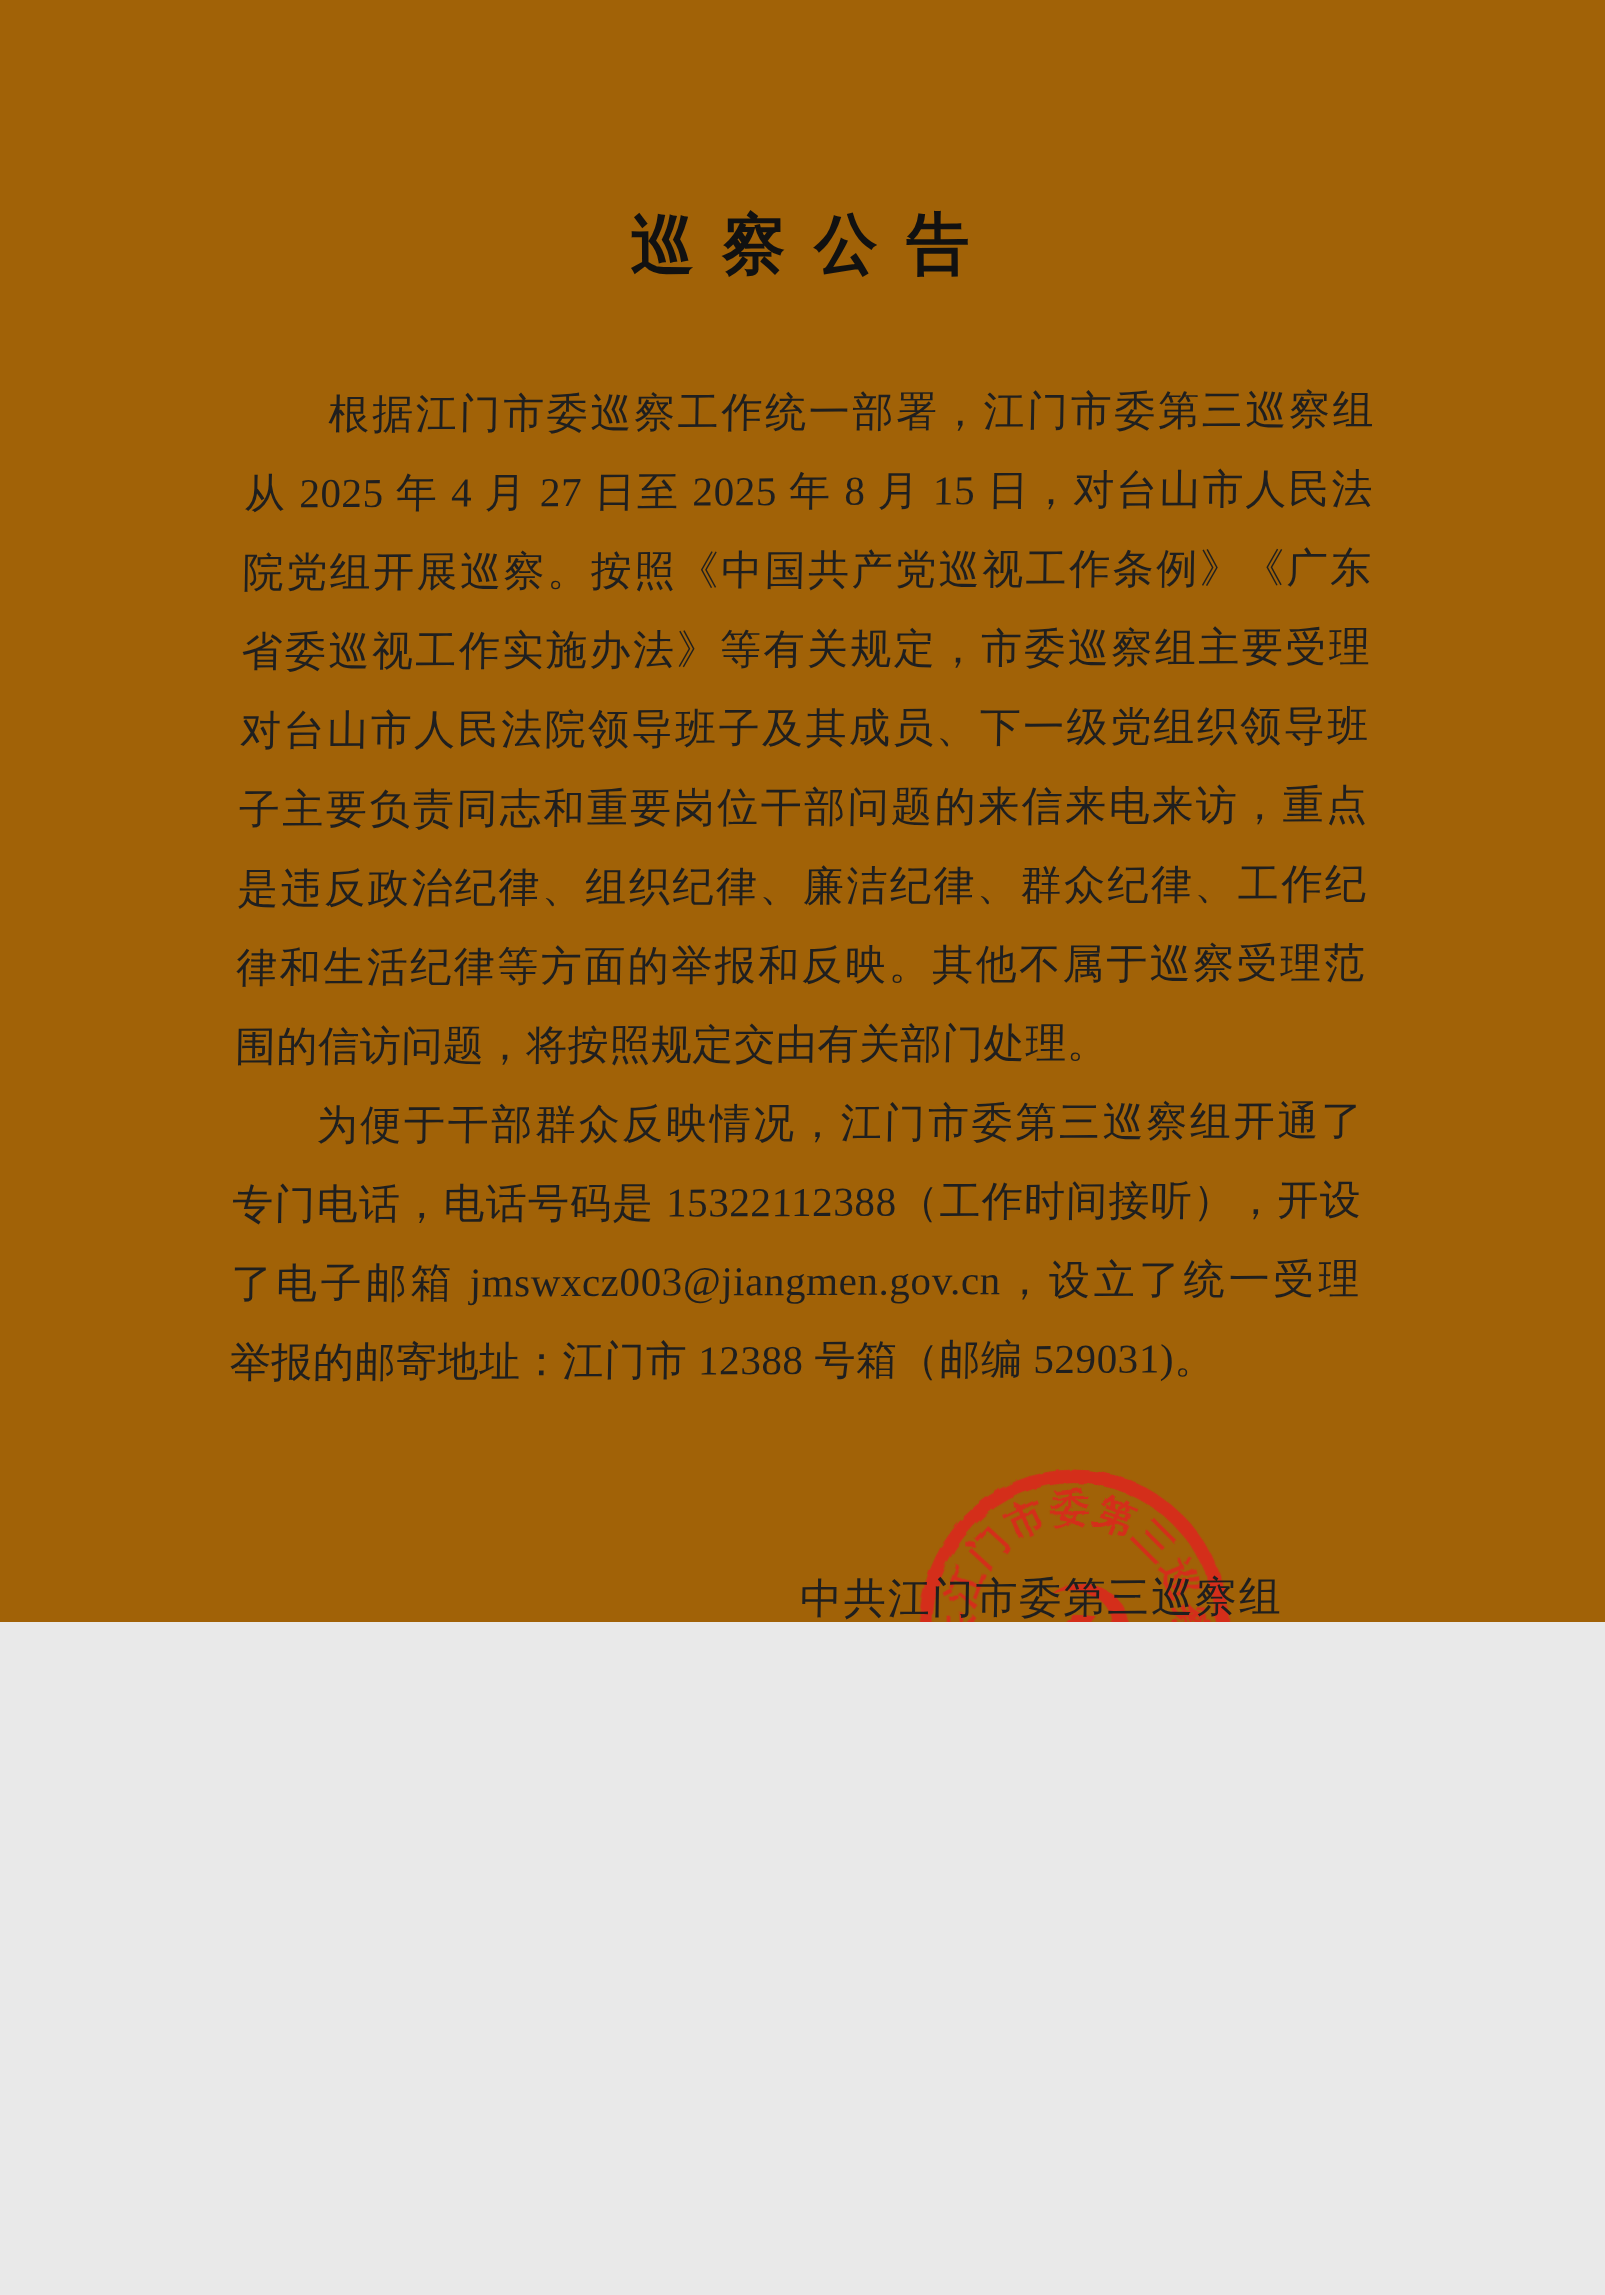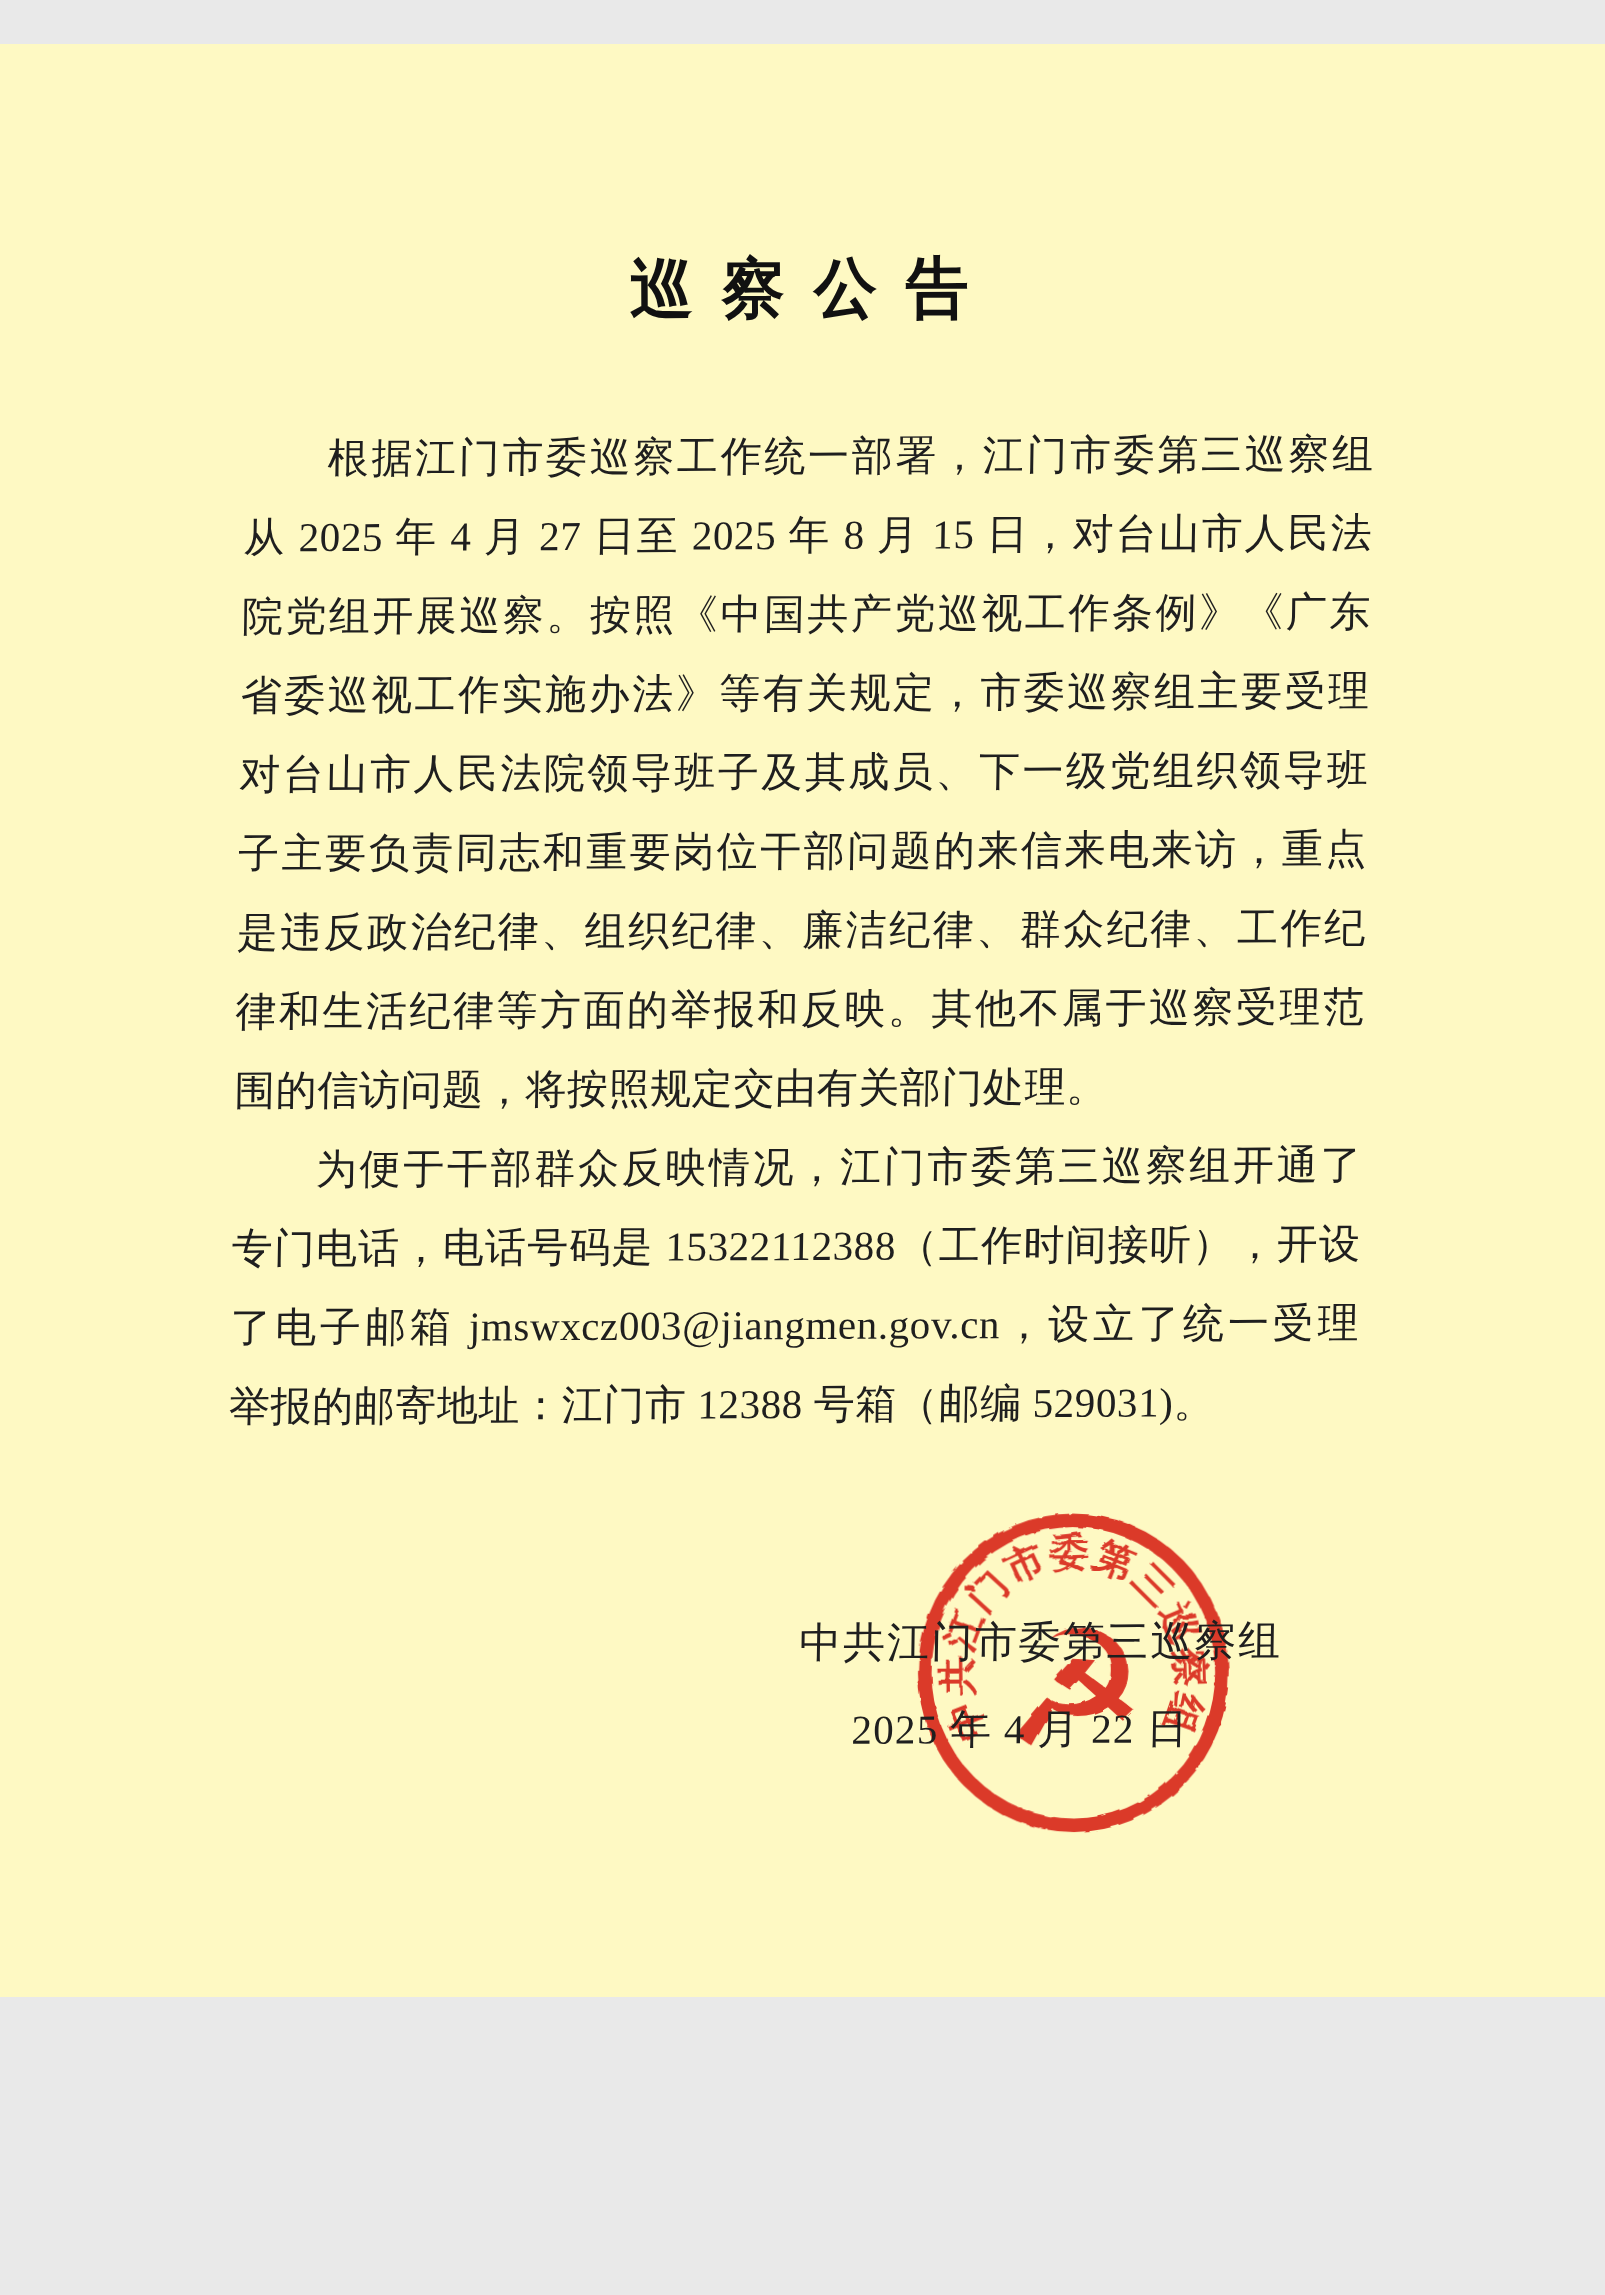--- a/index.html
+++ b/index.html
@@ -1,24 +1,23 @@
 <!DOCTYPE html>
 <html style="font-size:10.3px"><head>
 <meta charset="utf-8">
 <style>
   html, body { margin: 0; padding: 0; background: #e9e9e9; }
   .page {
     position: relative;
     width: 1605px;
-    height: 1953px;
-    background: #fef9c3;
+    height: 1622px;
+    background: #a16207;
     overflow: hidden;
     font-family: "Liberation Serif", "DejaVu Serif", serif;
     color: #1f1f1f;
-    margin-top: 44px;
   }
   .content {
     position: absolute;
     inset: 0;
     transform: rotate(-0.25deg);
   }
   .title {
     position: absolute;
     top: 202px;
     left: 0;

